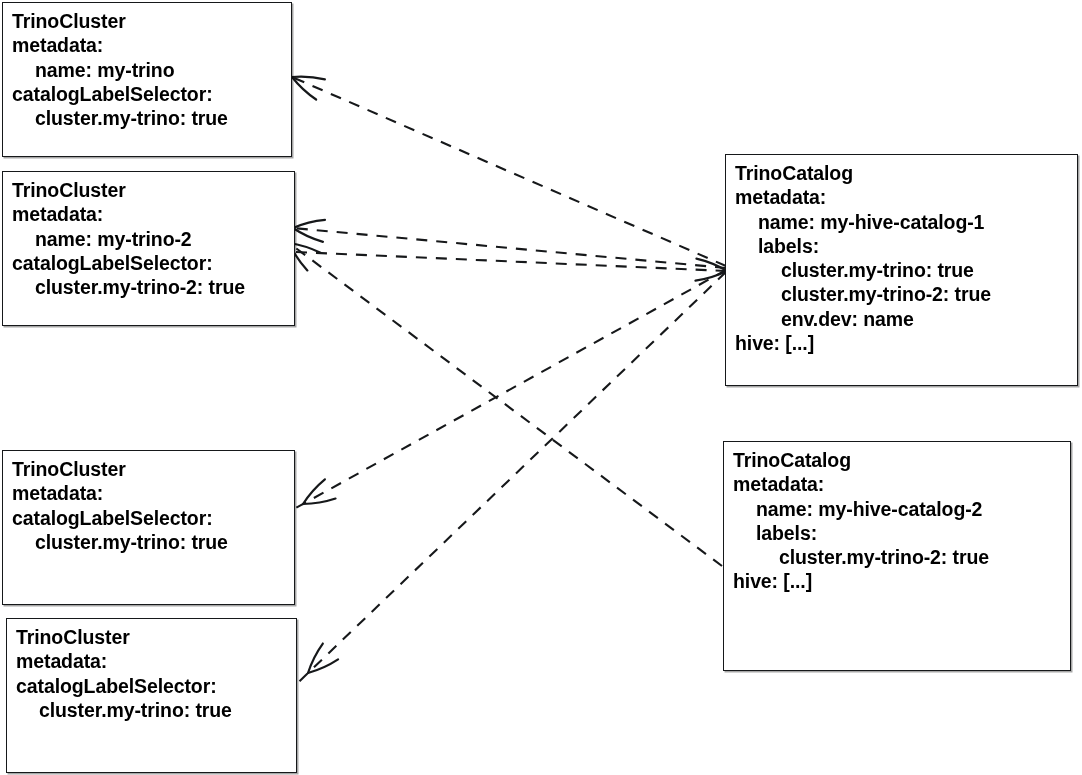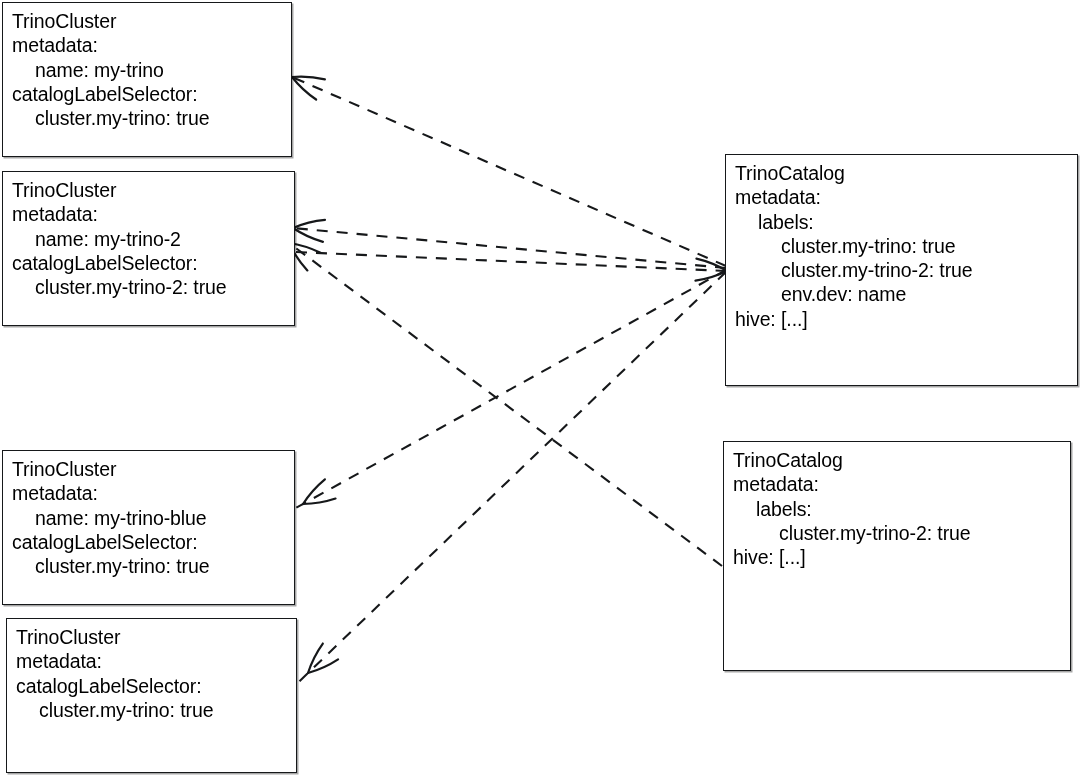--- a/index.html
+++ b/index.html
@@ -32,20 +32,21 @@
     background: #ffffff;
     border: 1.6px solid #16181a;
     box-shadow: 1.5px 1.5px 0 rgba(0,0,0,0.35);
     padding: 6px 8px 6px 9px;
     z-index: 2;
   }
   .node-lines {
     margin: 0;
     padding: 0;
     list-style: none;
+    font-weight: bold;
   }
   .line {
     font-family: "Liberation Sans", sans-serif;
     font-size: 19.5px;
     line-height: 24.3px;
     color: #000000;
     white-space: pre;
     letter-spacing: -0.1px;
   }
   .indent-0 { padding-left: 0px; }
@@ -104,47 +105,48 @@
           <li class="line indent-0">metadata:</li>
           <li class="line indent-1">name: my-trino-2</li>
           <li class="line indent-0">catalogLabelSelector:</li>
           <li class="line indent-1">cluster.my-trino-2: true</li>
         </ul>
       </div>
       <div class="node" style="left: 2px; top: 450px; width: 293px; height: 155px;">
         <ul class="node-lines">
           <li class="line indent-0">TrinoCluster</li>
           <li class="line indent-0">metadata:</li>
-          <li class="line indent-1">name: my-trino-blue</li>
           <li class="line indent-0">catalogLabelSelector:</li>
           <li class="line indent-1">cluster.my-trino: true</li>
         </ul>
       </div>
       <div class="node" style="left: 6px; top: 618px; width: 291px; height: 155px;">
         <ul class="node-lines">
           <li class="line indent-0">TrinoCluster</li>
           <li class="line indent-0">metadata:</li>
           <li class="line indent-0">catalogLabelSelector:</li>
           <li class="line indent-1">cluster.my-trino: true</li>
         </ul>
       </div>
       <div class="node" style="left: 725px; top: 154px; width: 353px; height: 232px;">
         <ul class="node-lines">
           <li class="line indent-0">TrinoCatalog</li>
           <li class="line indent-0">metadata:</li>
+          <li class="line indent-1">name: my-hive-catalog-1</li>
           <li class="line indent-1">labels:</li>
           <li class="line indent-2">cluster.my-trino: true</li>
           <li class="line indent-2">cluster.my-trino-2: true</li>
           <li class="line indent-2">env.dev: name</li>
           <li class="line indent-0">hive: [...]</li>
         </ul>
       </div>
       <div class="node" style="left: 723px; top: 441px; width: 348px; height: 230px;">
         <ul class="node-lines">
           <li class="line indent-0">TrinoCatalog</li>
           <li class="line indent-0">metadata:</li>
+          <li class="line indent-1">name: my-hive-catalog-2</li>
           <li class="line indent-1">labels:</li>
           <li class="line indent-2">cluster.my-trino-2: true</li>
           <li class="line indent-0">hive: [...]</li>
         </ul>
       </div>
     </div>
 </div>
 
 </body></html>

